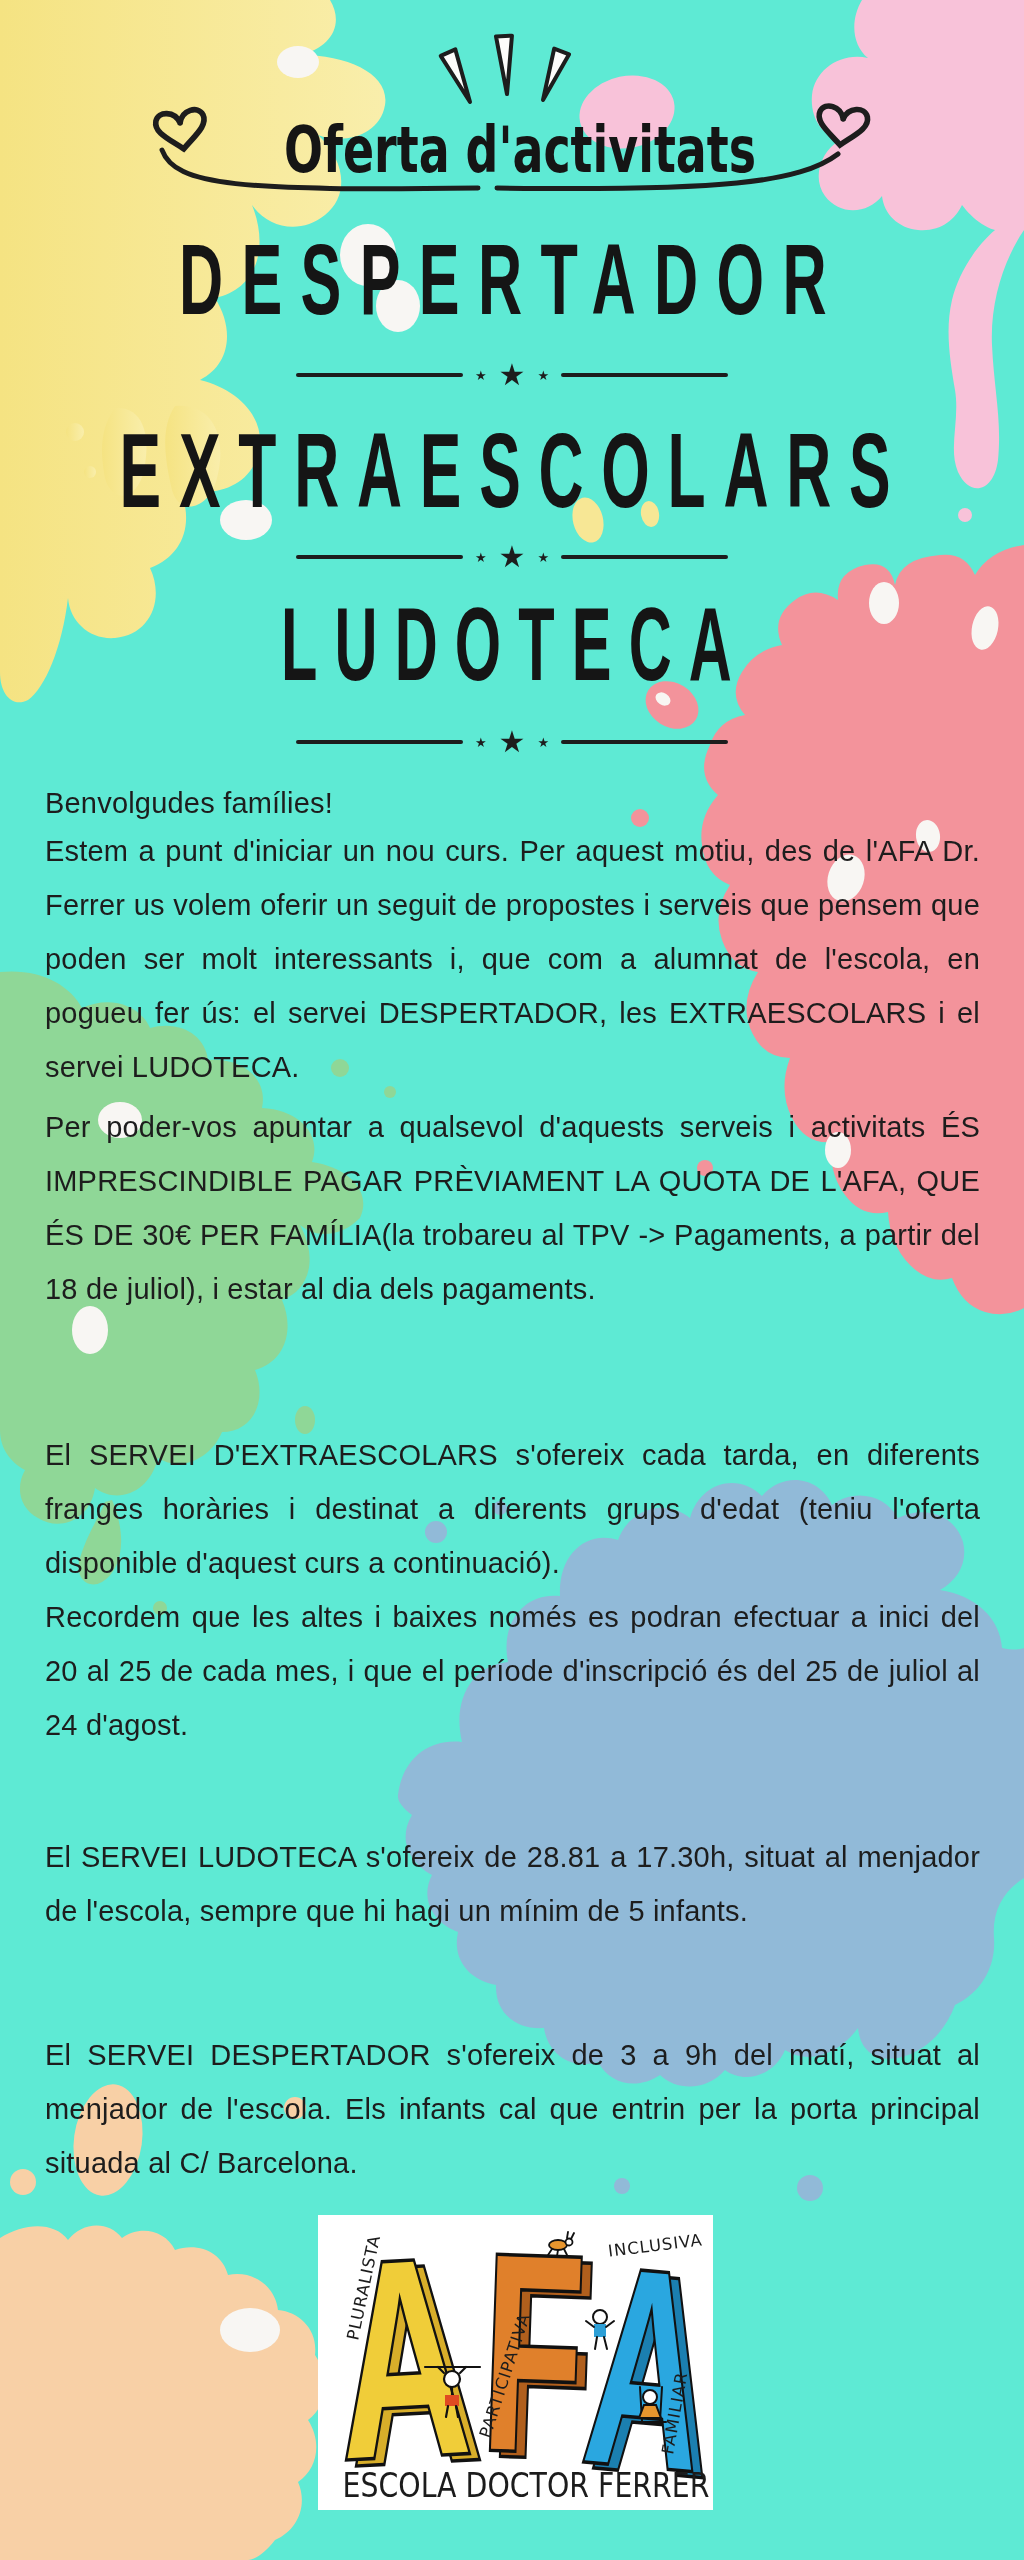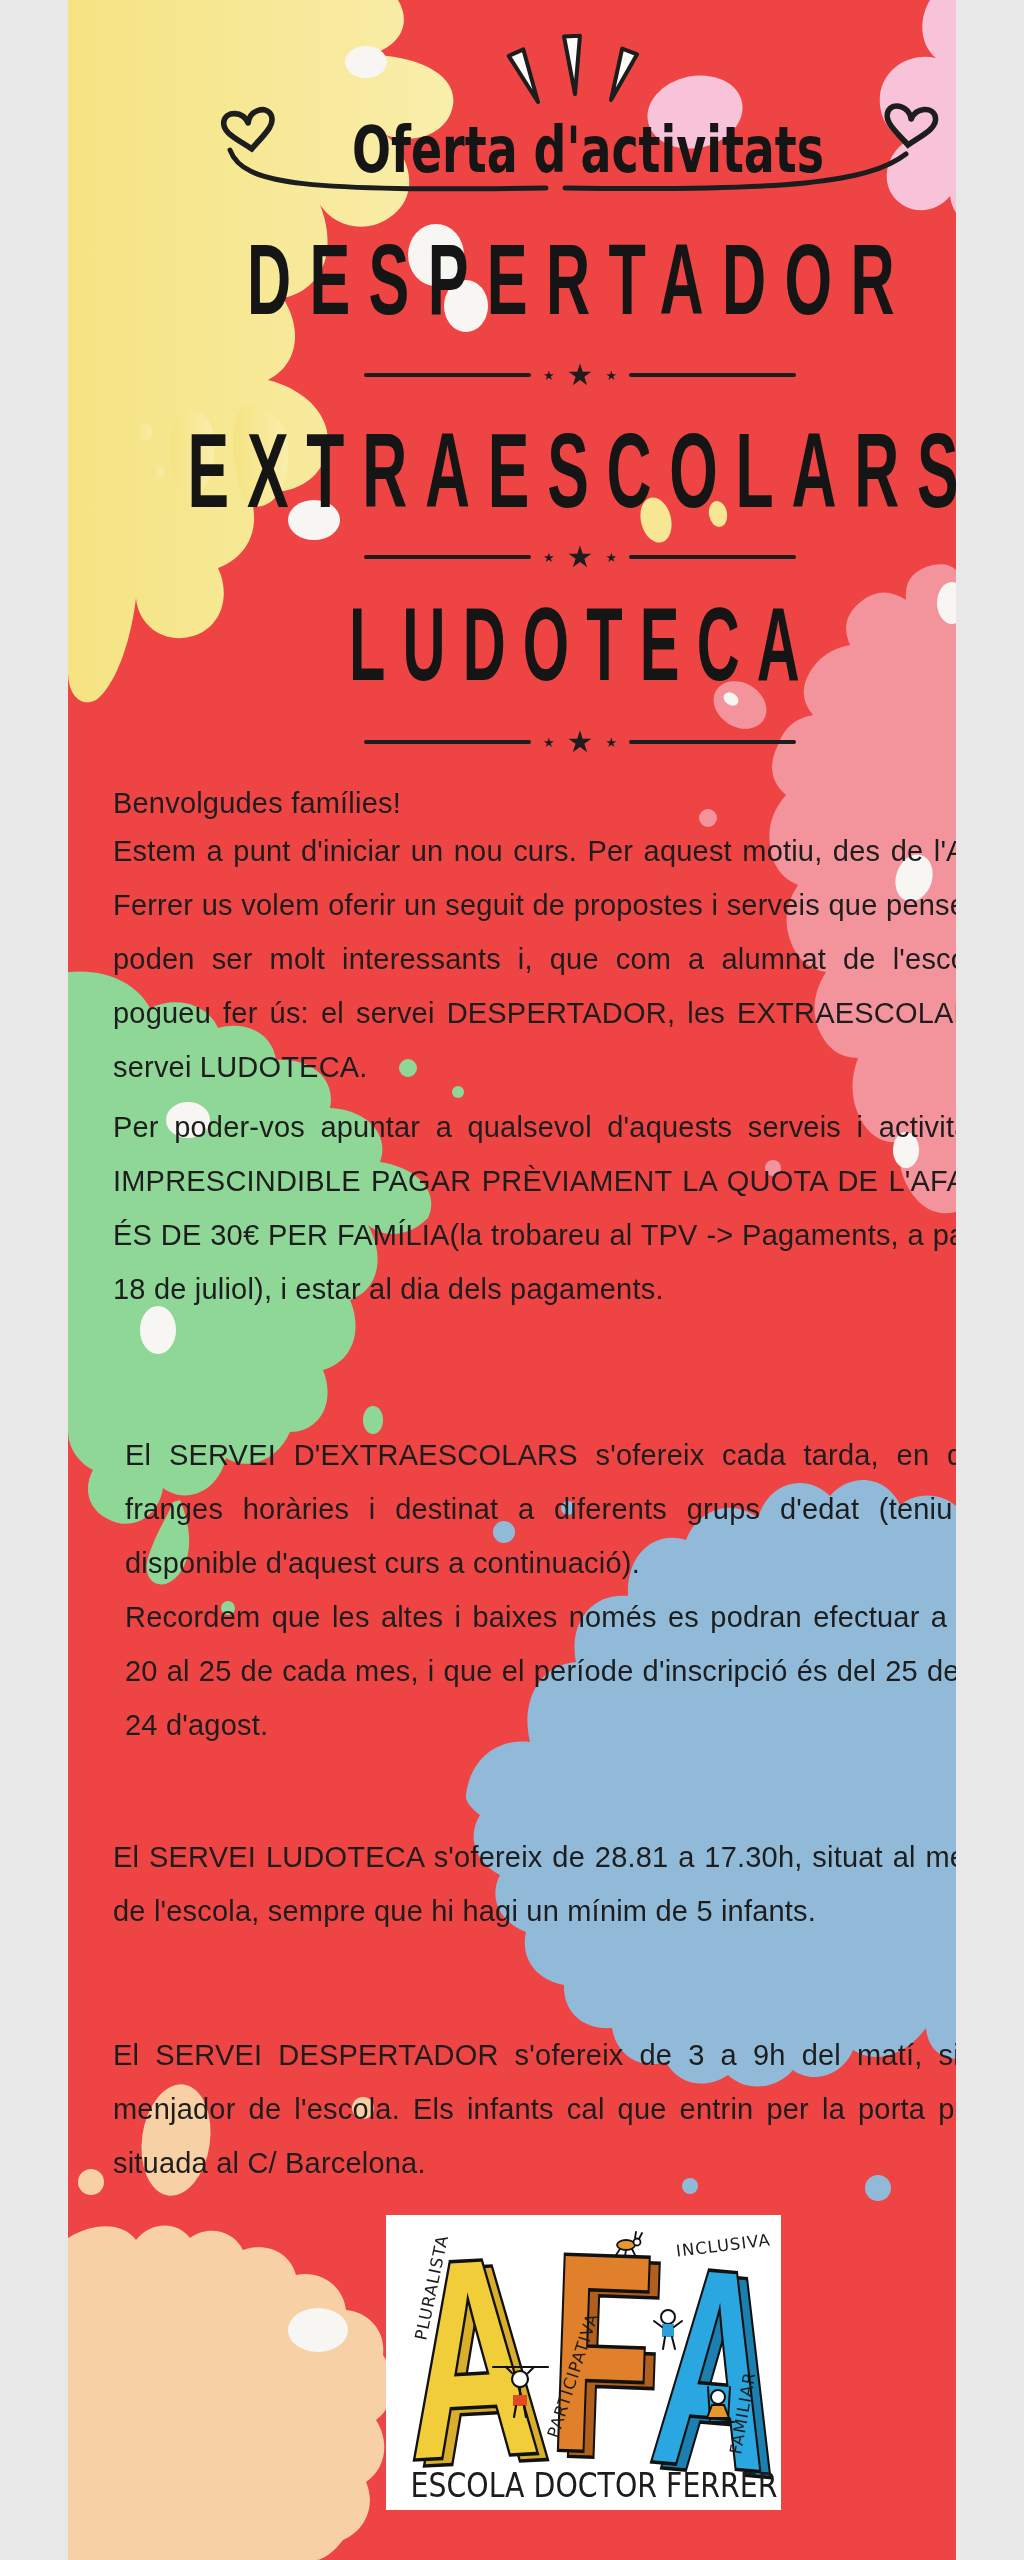--- a/index.html
+++ b/index.html
@@ -1,40 +1,40 @@
 <!DOCTYPE html>
 <html><head>
 <meta charset="utf-8">
 <style>
   html,body{margin:0;padding:0;background:#e8e8e8;}
   .canvas{
     position:relative;
-    width:888px;height:2560px;
-    background:#ef4444;
+    width:1024px;height:2560px;
+    background:#5eead4;
     overflow:hidden;
     font-family:"Liberation Sans",sans-serif;
     color:#1d1d1d;
     margin:0 auto;
   }
   svg{display:block;}
   .deco{position:absolute;left:0;top:0;z-index:0;}
   .headlines{position:absolute;left:0;top:0;z-index:2;}
   .divider{
     position:absolute;left:0;width:1024px;height:38px;z-index:2;
     display:flex;align-items:center;justify-content:center;gap:12px;
   }
   .divider .rule{width:167px;height:4px;background:#1d1d1d;border-radius:2px;}
   .divider .star-sm{font-size:13px;line-height:1;color:#1d1d1d;}
   .divider .star-lg{font-size:30px;line-height:1;color:#1d1d1d;}
   .body-block{
     position:absolute;left:45px;width:935px;z-index:2;
     font-size:29px;line-height:54px;letter-spacing:0.2px;
     text-align:justify;color:#1d1d1d;
   }
-  .pre-line{white-space:pre-line;margin-left:12px;}
+  .pre-line{white-space:pre-line;}
   .logo-card{
     position:absolute;left:318px;top:2215px;width:395px;height:295px;
     background:#ffffff;z-index:1;
   }
 </style>
 </head>
 <body>
 
 <div class="canvas">
 

